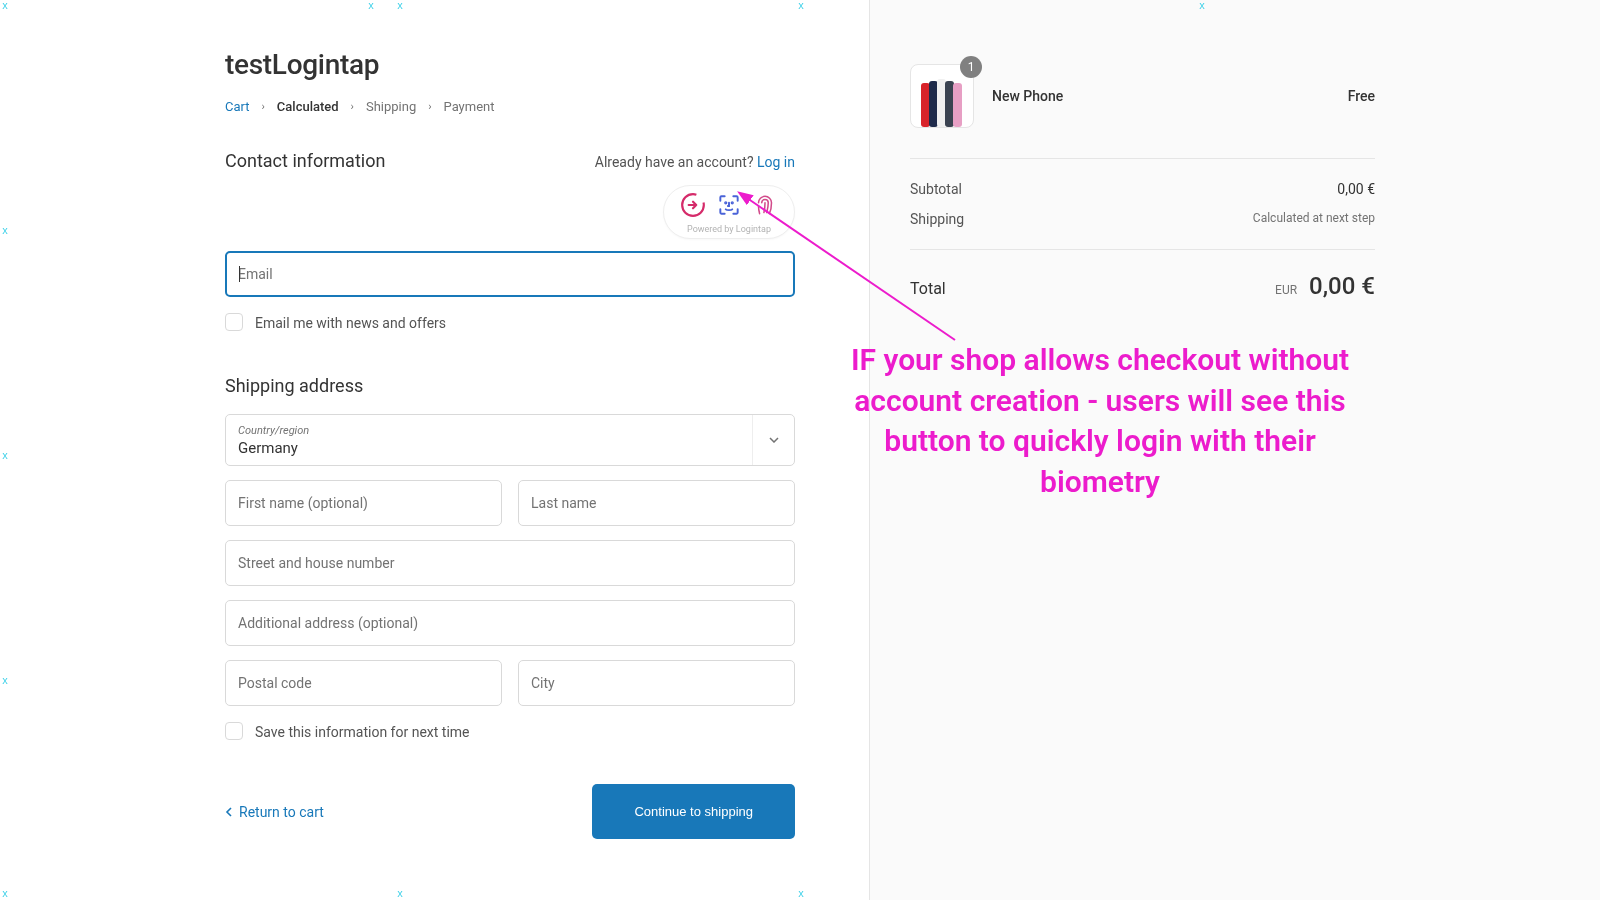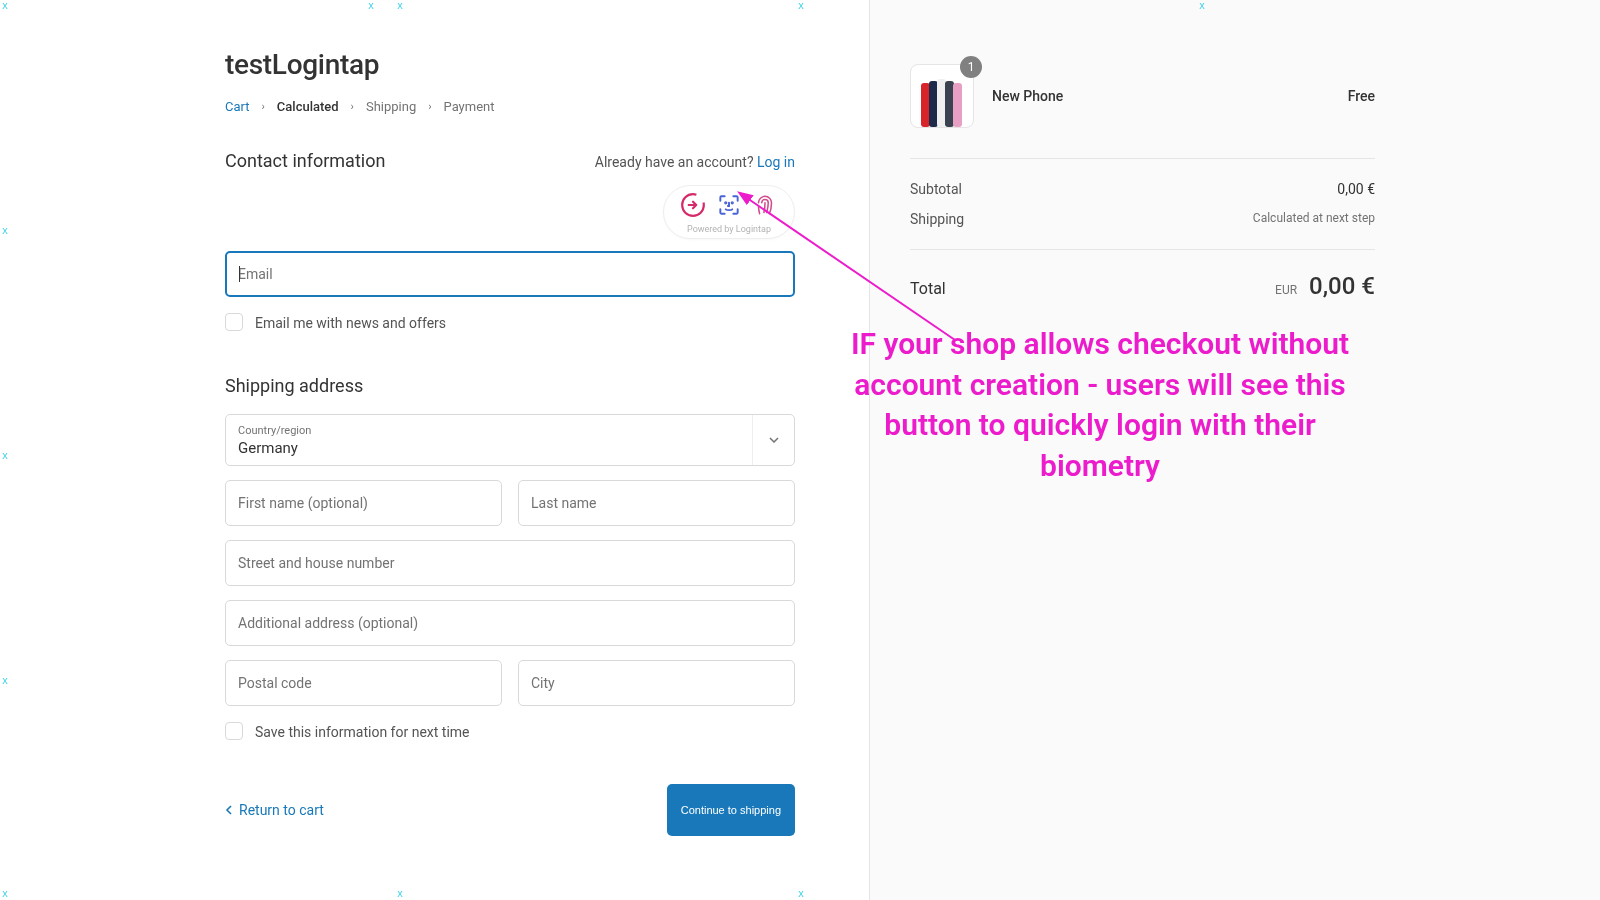--- a/index.html
+++ b/index.html
@@ -131,20 +131,21 @@
     border-radius: 5px;
     padding: 9px 12px 8px 12px;
     position: relative;
     cursor: pointer;
     background: #fff;
   }
   .float-label {
     font-size: 11px;
     color: #737373;
     margin-bottom: 2px;
+    font-style: italic;
   }
   .select-value {
     font-size: 15px;
     color: #333;
   }
   .select-arrow-zone {
     position: absolute;
     right: 0; top: 0; bottom: 0;
     width: 42px;
     border-left: 1px solid #eee;
@@ -172,22 +173,22 @@
     cursor: pointer;
     display: flex;
     align-items: center;
     gap: 6px;
   }
   .primary-btn {
     background: #1878b9;
     color: #fff;
     border: none;
     border-radius: 5px;
-    padding: 20px 14px;
-    font-size: 11px;
+    padding: 20px 42px;
+    font-size: 13px;
     cursor: pointer;
   }
   
   .cart-item {
     display: flex;
     align-items: center;
     gap: 18px;
     padding-bottom: 30px;
     border-bottom: 1px solid #e5e5e5;
   }
@@ -240,21 +241,21 @@
     align-items: baseline;
   }
   .total-label { font-size: 16px; color: #333; }
   .total-right { display: flex; align-items: baseline; gap: 12px; }
   .cur { font-size: 12px; color: #737373; }
   .total-val { font-size: 24px; color: #333; font-weight: 500; }
   
   .annotation-text {
     position: absolute;
     left: 830px;
-    top: 324px;
+    top: 340px;
     width: 540px;
     color: #ec1ccc;
     font-size: 30px;
     font-weight: 600;
     line-height: 1.35;
     text-align: center;
     pointer-events: none;
   }
   .arrow-svg {
     position: absolute;

